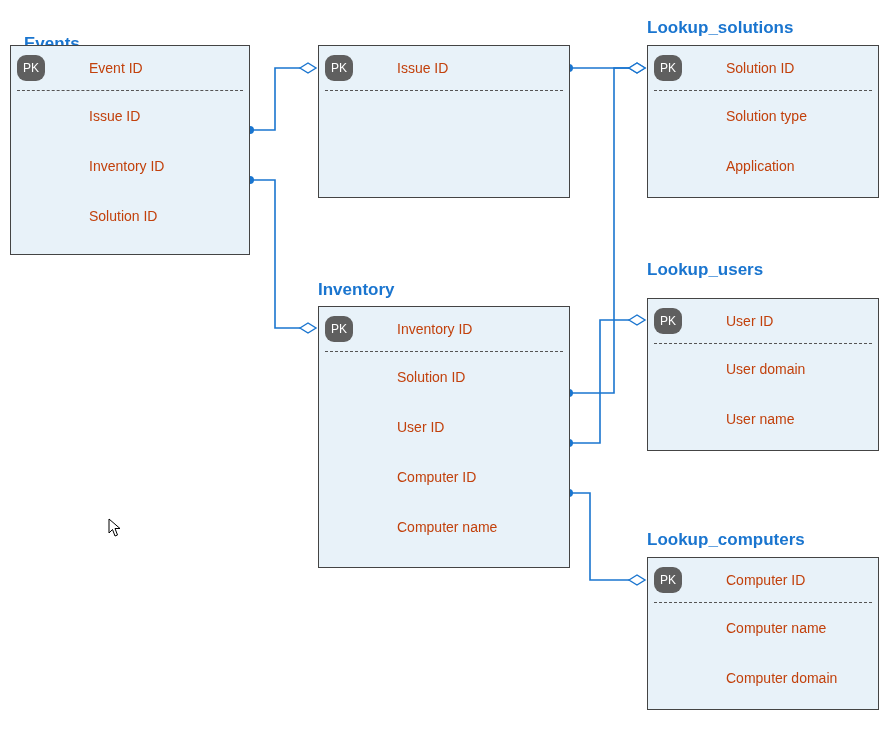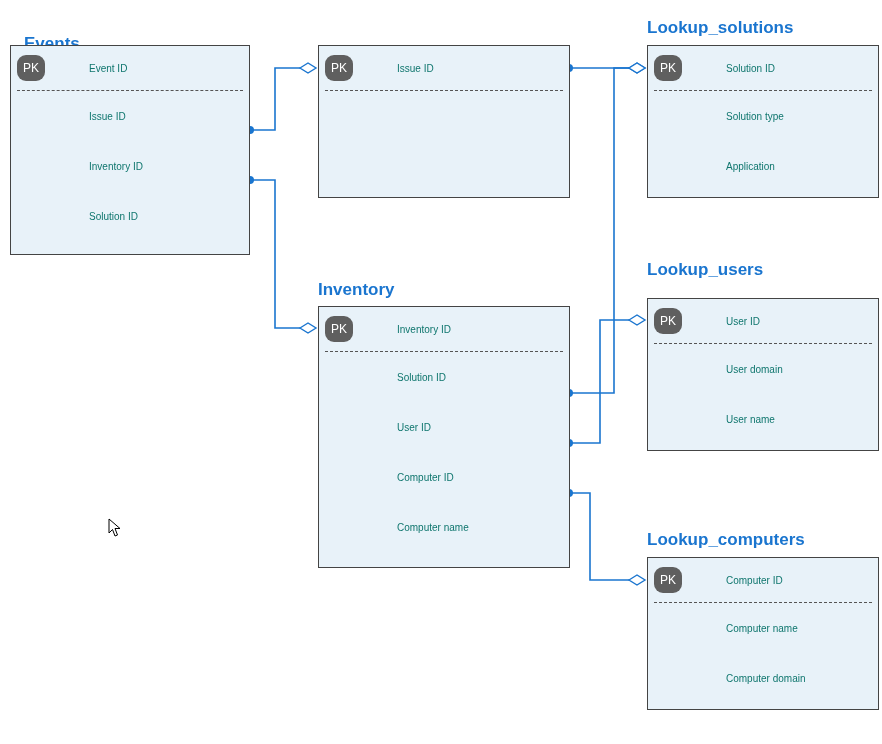--- a/index.html
+++ b/index.html
@@ -51,22 +51,22 @@
     justify-content: center;
     margin-left: 6px;
     margin-right: 14px;
     border-radius: 9px;
   }
   .row-label {
     position: absolute;
     left: 78px;
     top: 50%;
     transform: translateY(-50%);
-    font-size: 10px;
-    color: #0f766e;
+    font-size: 14px;
+    color: #c2410c;
   }
   .dash-sep {
     border-top: 1px dashed #555;
     margin: 0 6px;
   }
   .field-row {
     position: relative;
     height: 50px;
   }
   .field-row .row-label {

